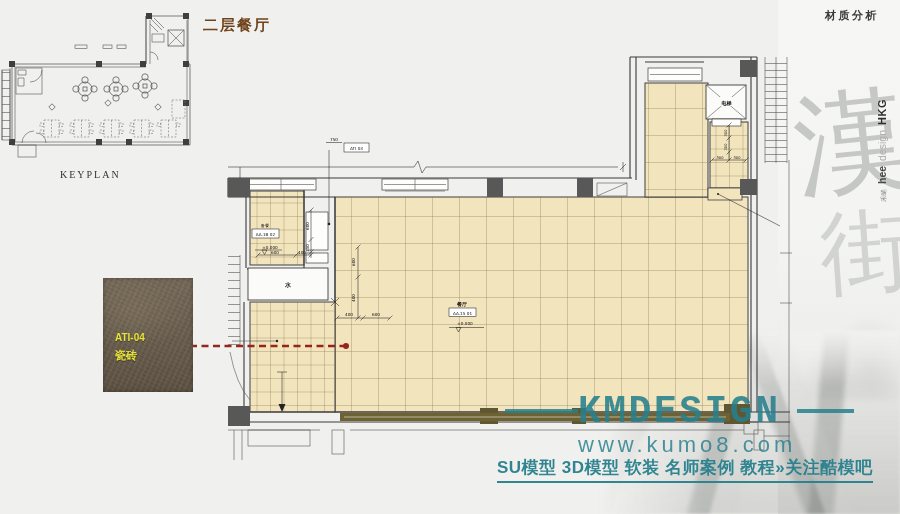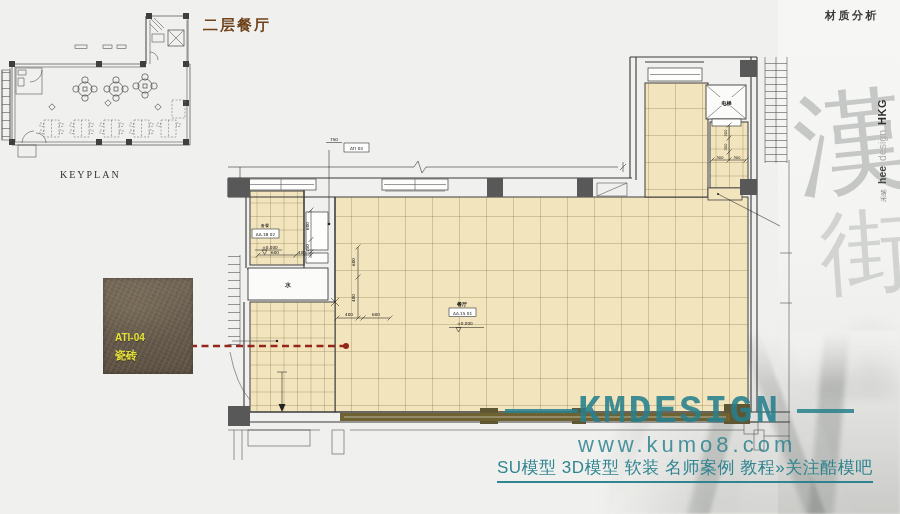--- a/index.html
+++ b/index.html
@@ -32,40 +32,40 @@
   .calli{position:absolute;z-index:2;font-family:"DejaVu Serif",serif;line-height:1;}
   .calli.han{left:794px;top:86px;font-size:112px;color:#a9adab;opacity:.62;transform:rotate(-6deg);}
   .calli.jie{left:820px;top:206px;font-size:92px;color:#b2b6b4;opacity:.5;transform:rotate(-4deg);}
   .brandv{position:absolute;left:876px;top:202px;z-index:4;width:120px;white-space:nowrap;
           transform:rotate(-90deg);transform-origin:0 0;display:flex;align-items:baseline;gap:5px;}
   .brandv .cn{font-size:6.5px;color:#8a8a8a;}
   .brandv .b1{font-size:10.5px;font-weight:bold;color:#4a4a4a;}
   .brandv .b2{font-size:10.5px;color:#aeaeae;}
   .brandv .b3{font-size:11px;font-weight:bold;color:#2f2f2f;letter-spacing:.5px;}
   
-  .swatch{position:absolute;left:103px;top:278px;width:90px;height:96px;z-index:4;
+  .swatch{position:absolute;left:103px;top:278px;width:90px;height:114px;z-index:4;
     background-color:var(--swatch-bg);
     background-image:
       repeating-linear-gradient(115deg,rgba(255,255,255,.05) 0 2px,transparent 2px 5px),
       repeating-linear-gradient(25deg,rgba(0,0,0,.07) 0 1px,transparent 1px 4px),
       radial-gradient(70px 50px at 35% 30%,rgba(150,135,105,.25),transparent 75%),
       linear-gradient(to bottom,rgba(255,255,255,.06),rgba(0,0,0,.14));
     box-shadow:inset 0 0 4px rgba(0,0,0,.35);}
   .swatch .code{position:absolute;left:12px;top:54px;font-size:10px;font-weight:bold;
                 color:var(--swatch-label);text-shadow:0 1px 1px rgba(0,0,0,.4);}
   .swatch .name{position:absolute;left:12px;top:70px;font-size:11px;font-weight:bold;
                 color:var(--swatch-label);text-shadow:0 1px 1px rgba(0,0,0,.4);}
   
   .wm{position:absolute;z-index:6;color:var(--teal);}
   .wm-rule{position:absolute;z-index:5;height:3.5px;background:var(--teal);opacity:.85;}
   .wm-rule.l{left:505px;top:409px;width:73px;}
   .wm-rule.r{left:797px;top:409px;width:57px;}
   .wm-brand{left:578px;top:390px;font-size:38px;font-weight:800;letter-spacing:2.5px;opacity:.88;font-family:Liberation Mono, monospace;}
   .wm-url{left:578px;top:432px;font-size:22px;letter-spacing:4px;opacity:.82;text-align:center;}
-  .wm-tag{left:497px;top:456px;font-size:17px;font-weight:400;letter-spacing:.5px;opacity:.95;
+  .wm-tag{left:497px;top:456px;font-size:17px;font-weight:700;letter-spacing:.5px;opacity:.95;
           border-bottom:2px solid var(--teal);padding-bottom:2px;}
   
   .floor{fill:var(--tile-fill);stroke:#3f3f3f;stroke-width:1;}
   .floor-nogrid{fill:var(--tile-fill);stroke:#3f3f3f;stroke-width:.8;}
   .tl{stroke:var(--tile-line);stroke-width:.7;fill:none;opacity:.85;}
   .w{stroke:var(--wall);stroke-width:1.1;fill:none;}
   .w2{stroke:#565656;stroke-width:.6;fill:none;}
   .win{fill:#fdfdfc;stroke:#3c3c3c;stroke-width:.7;}
   .wht{fill:#fbfbfa;stroke:#3c3c3c;stroke-width:.9;}
   .colg{fill:var(--column-gray);}

